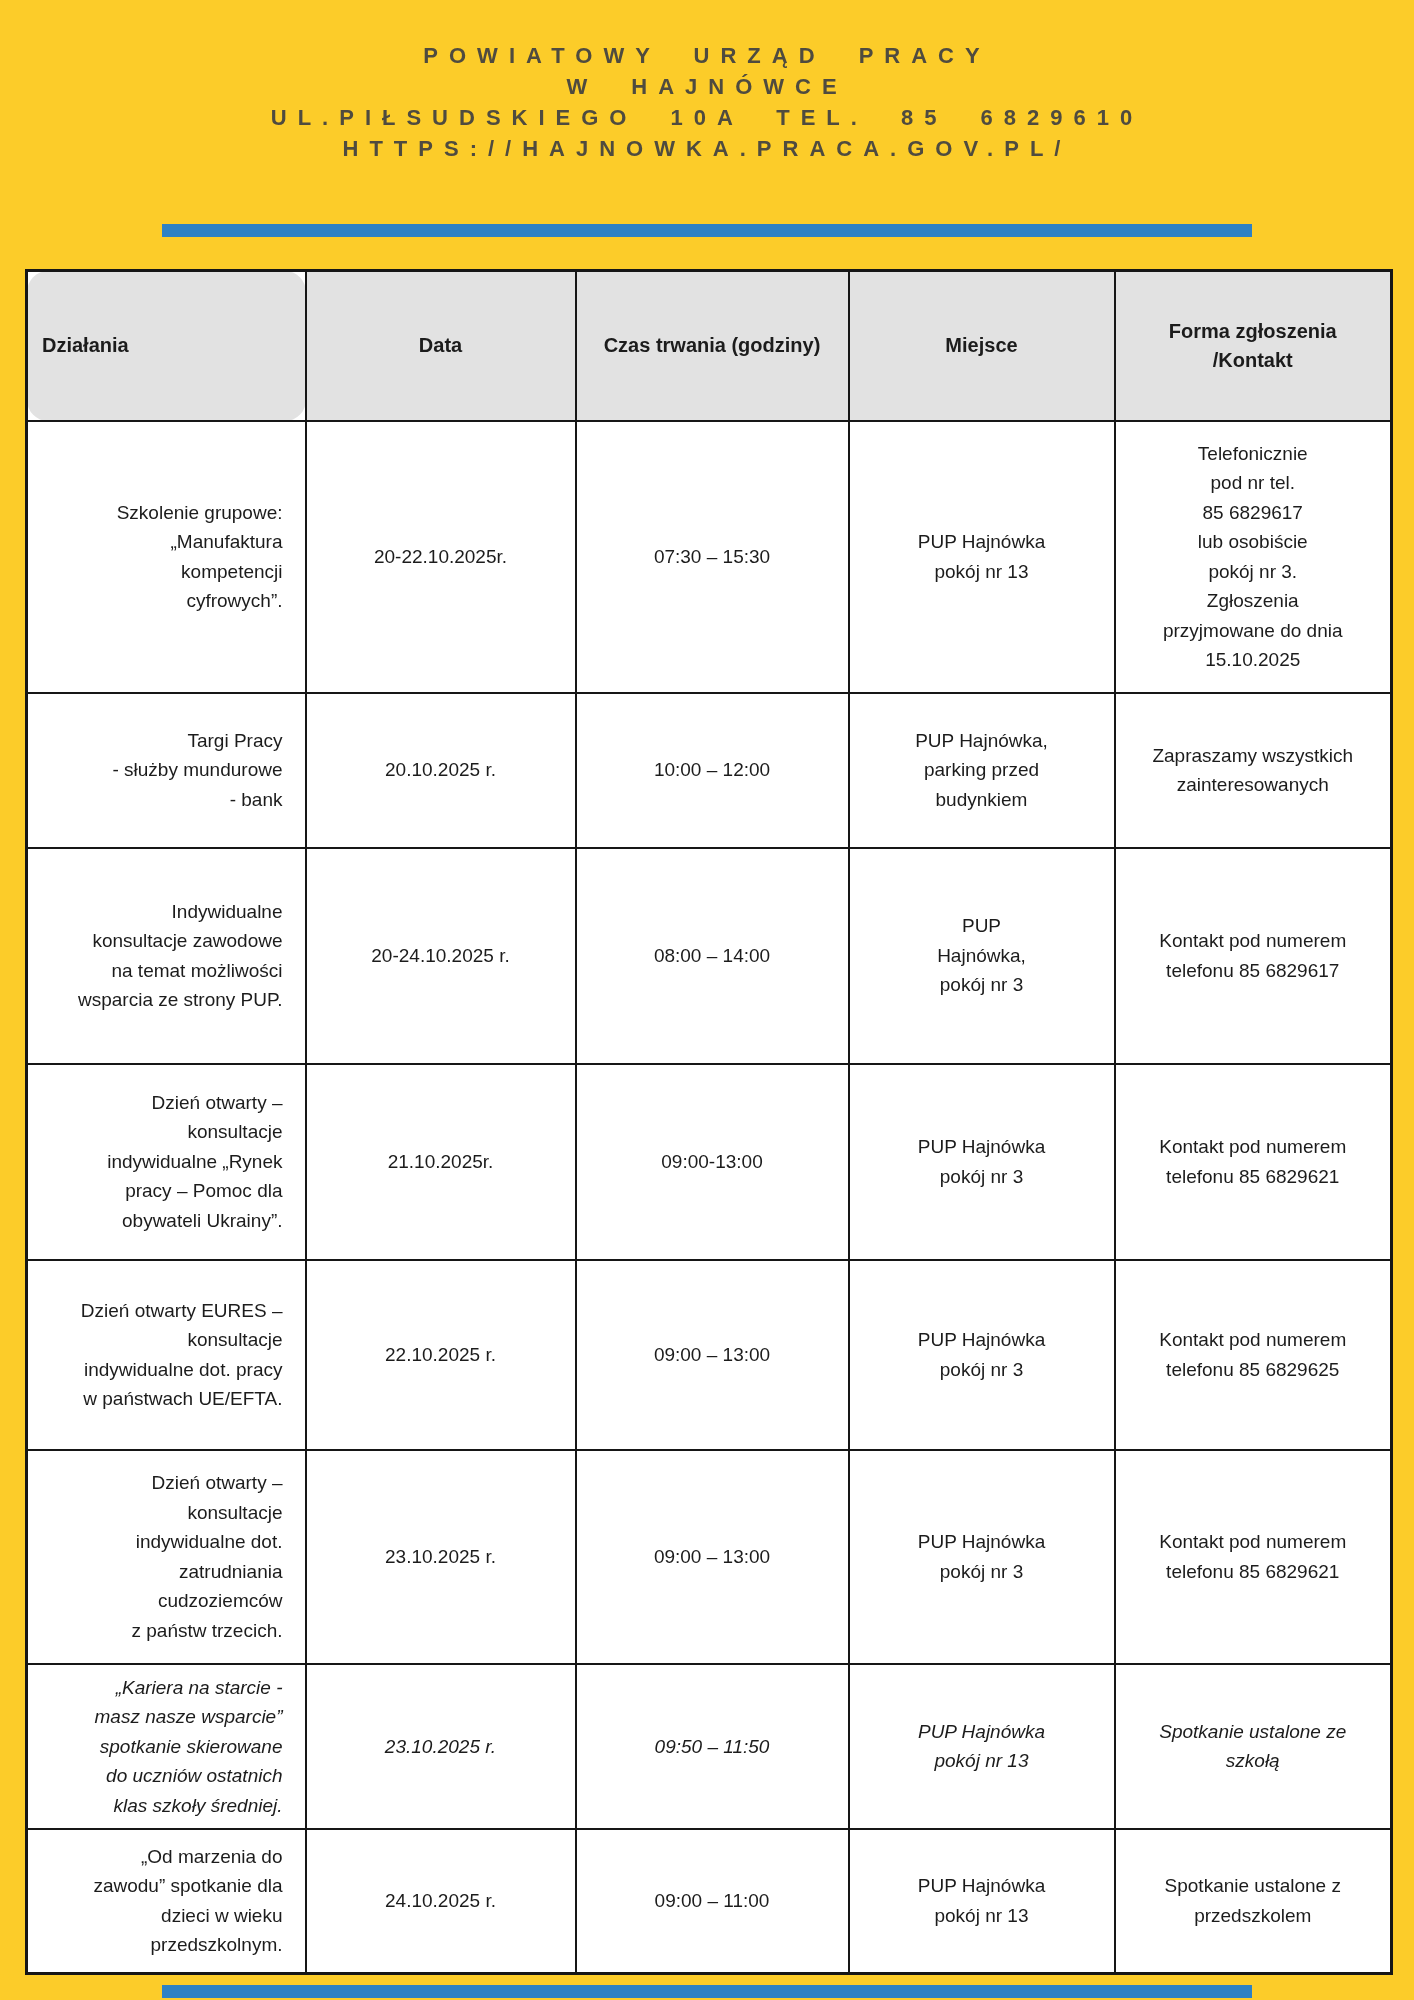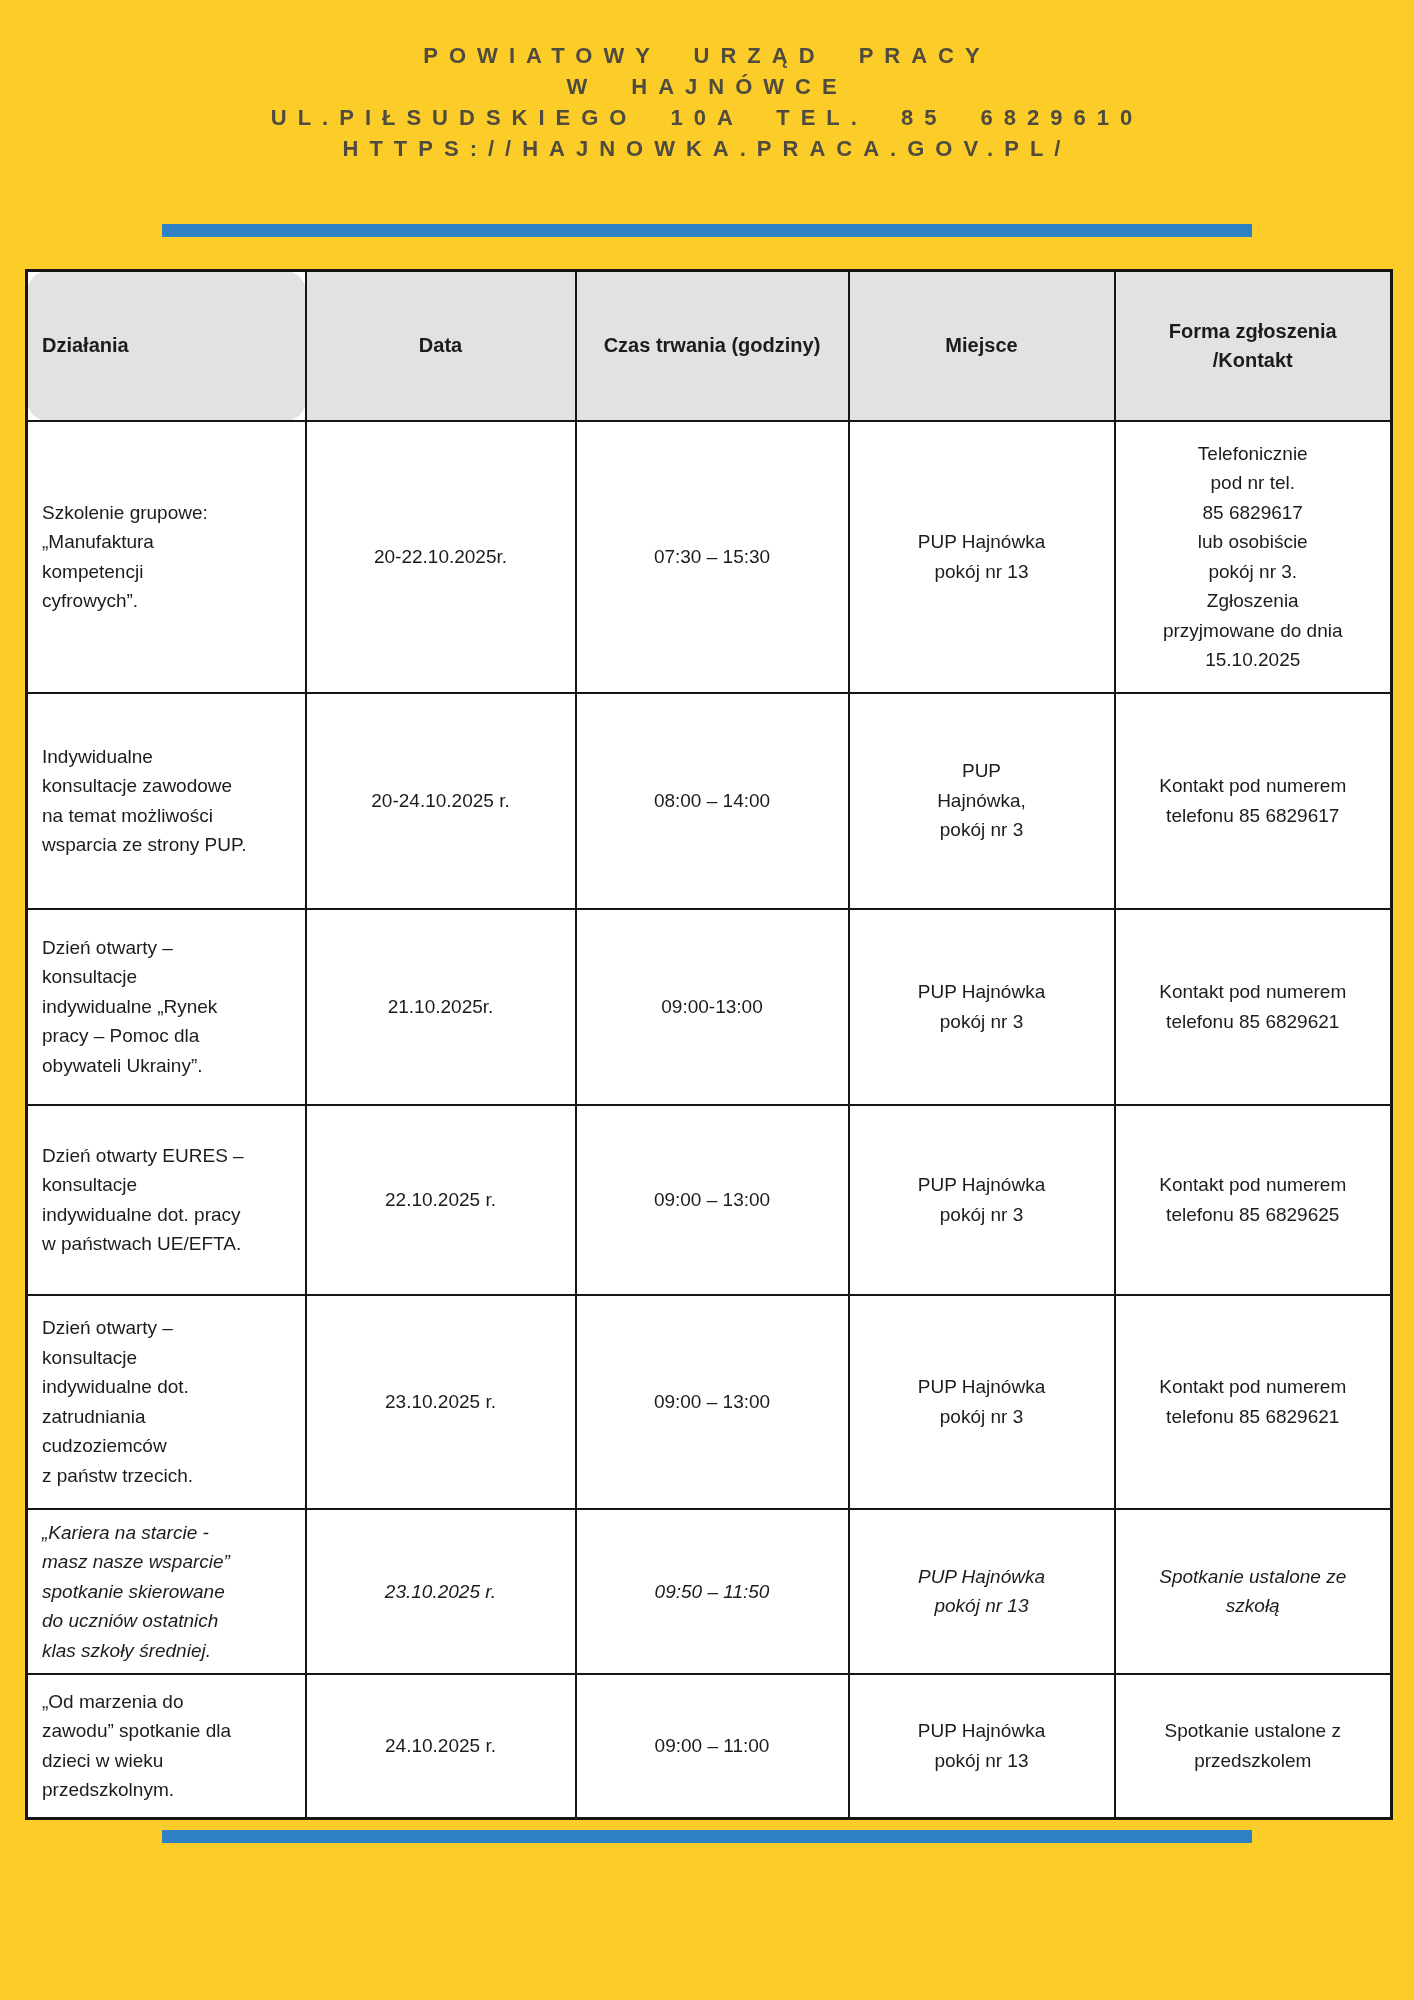--- a/index.html
+++ b/index.html
@@ -57,23 +57,23 @@
     text-align:left;
     padding-left:14px;
     border-radius:21px;
   }
   table.events td{
     font-size:19px;
     line-height:29.5px;
     text-align:center;
   }
   table.events td.col-dzialania{
-    text-align:left;
+    text-align:right;
     padding-left:14px;
-    padding-right:6px;
+    padding-right:22px;
   }
 </style>
 </head>
 <body>
 
 <div class="page">
 
   <div class="header-text">
     <div>POWIATOWY URZĄD PRACY</div>
     <div>W HAJNÓWCE</div>
@@ -113,20 +113,32 @@
         <td>Telefonicznie
 pod nr tel.
 85 6829617
 lub osobiście
 pokój nr 3.
 Zgłoszenia
 przyjmowane do dnia
 15.10.2025</td>
       </tr>
 
+      <tr style="height:155px;">
+        <td class="col-dzialania">Targi Pracy
+- służby mundurowe
+- bank</td>
+        <td>20.10.2025 r.</td>
+        <td>10:00 – 12:00</td>
+        <td>PUP Hajnówka,
+parking przed
+budynkiem</td>
+        <td>Zapraszamy wszystkich
+zainteresowanych</td>
+      </tr>
 
       <tr style="height:216px;">
         <td class="col-dzialania">Indywidualne
 konsultacje zawodowe
 na temat możliwości
 wsparcia ze strony PUP.</td>
         <td>20-24.10.2025 r.</td>
         <td>08:00 – 14:00</td>
         <td>PUP
 Hajnówka,

